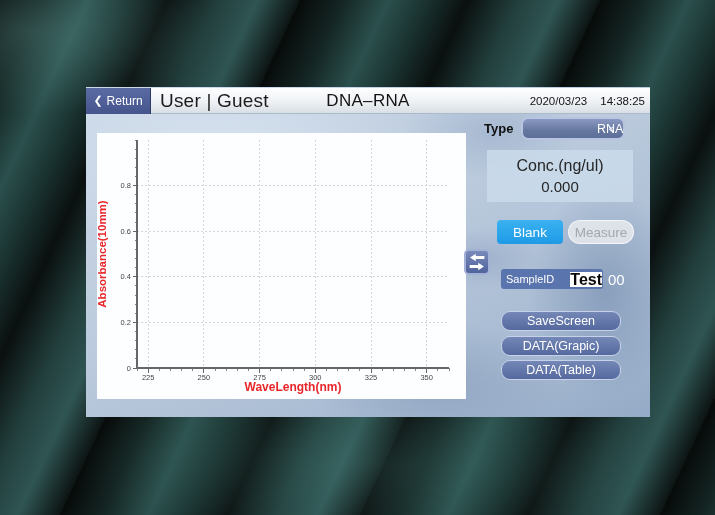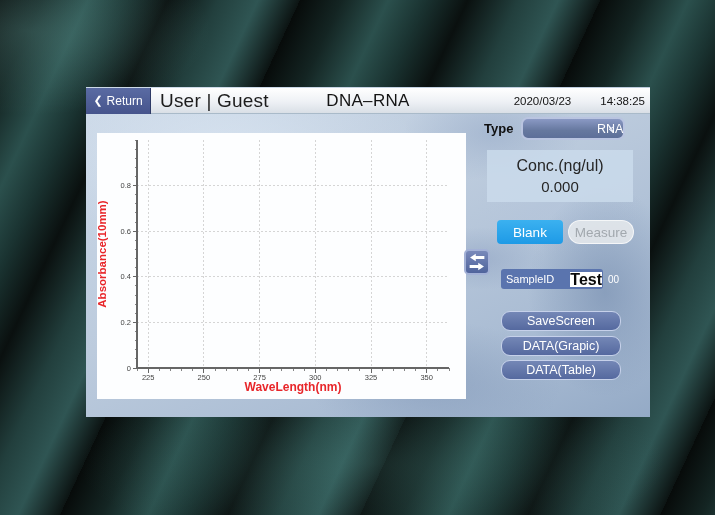--- a/index.html
+++ b/index.html
@@ -48,21 +48,21 @@
     display:flex; align-items:center; justify-content:center; gap:4px;
     cursor:pointer;
   }
   .return-btn .chev { font-size:11px; line-height:1; }
   .user-label { margin-left:9px; font-size:19px; color:#1c1c1c; letter-spacing:.2px; }
   .bar-title {
     position:absolute; left:0; right:0; text-align:center;
     font-size:17px; color:#141414; letter-spacing:.3px; pointer-events:none;
   }
   .bar-right {
-    margin-left:auto; display:flex; gap:29px; padding-right:5px;
+    margin-left:auto; display:flex; gap:13px; padding-right:5px;
     font-size:11.5px; color:#141414;
   }
 
   
   .chart-panel {
     position:absolute; left:11px; top:46px; width:369px; height:266px;
     background:#fdfeff;
   }
   .chart-panel svg { display:block; }
 
@@ -120,21 +120,21 @@
     display:flex; align-items:center; padding:0 4px 0 5px;
     color:#fff;
   }
   .sampleid-label { font-size:11px; }
   .sampleid-input {
     width:46px; height:15px; margin-left:16px;
     background:#ffffff; color:#0a0a0a;
     font-size:16px; font-weight:700; text-align:center; line-height:15px;
     cursor:text;
   }
-  .sampleid-num { margin-left:6px; font-size:10px; }
+  .sampleid-num { margin-left:6px; font-size:15px; }
 
   .slate-btn {
     position:absolute; left:415px; width:120px; height:20px;
     background:linear-gradient(180deg,#7487b6 0%,#55699f 100%);
     border:1px solid #c6d1ea; border-radius:9px;
     color:#fff; font-size:12.5px;
     display:flex; align-items:center; justify-content:center; cursor:pointer;
   }
   .btn-save  { top:224px; }
   .btn-graph { top:249px; }

